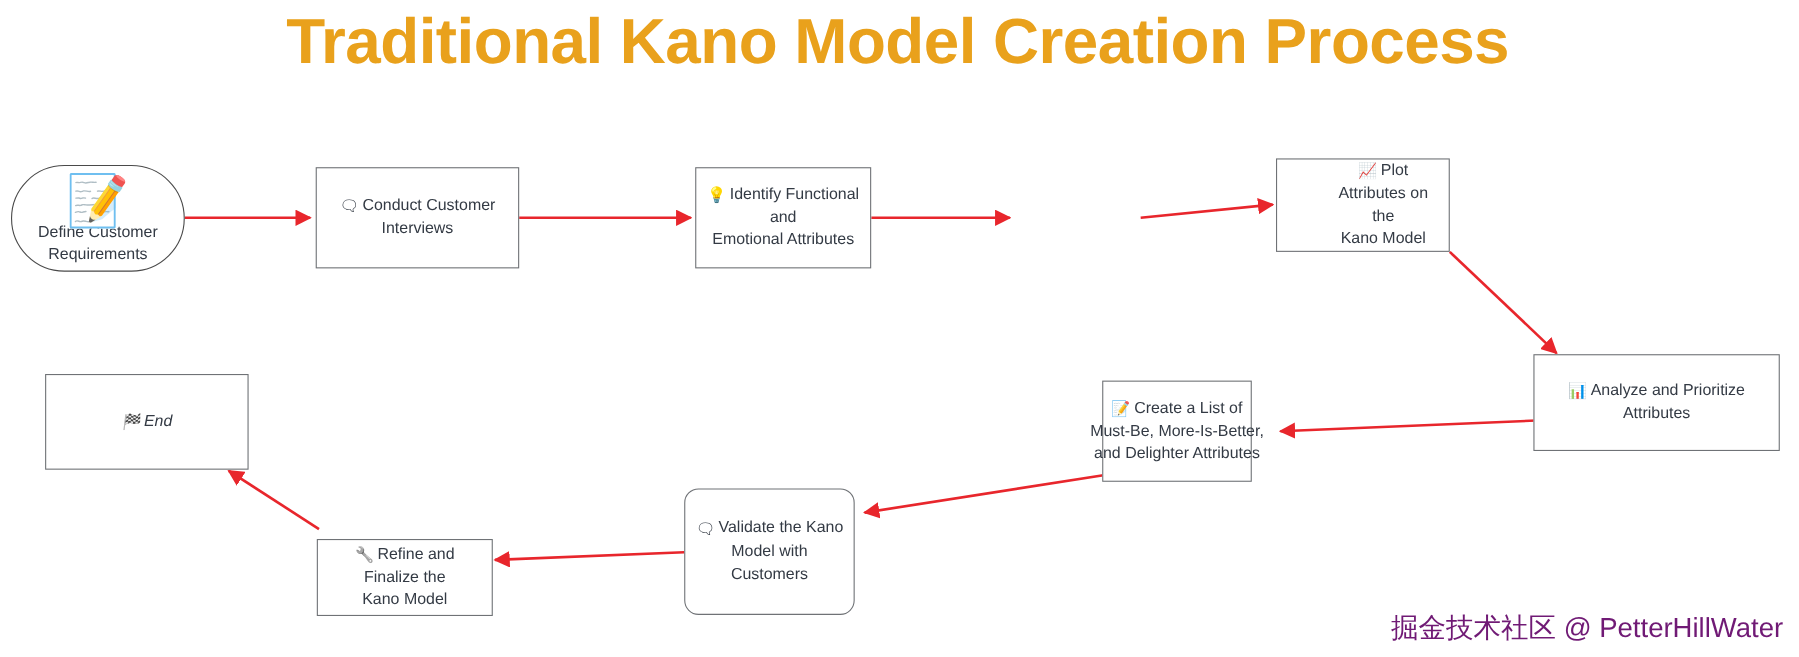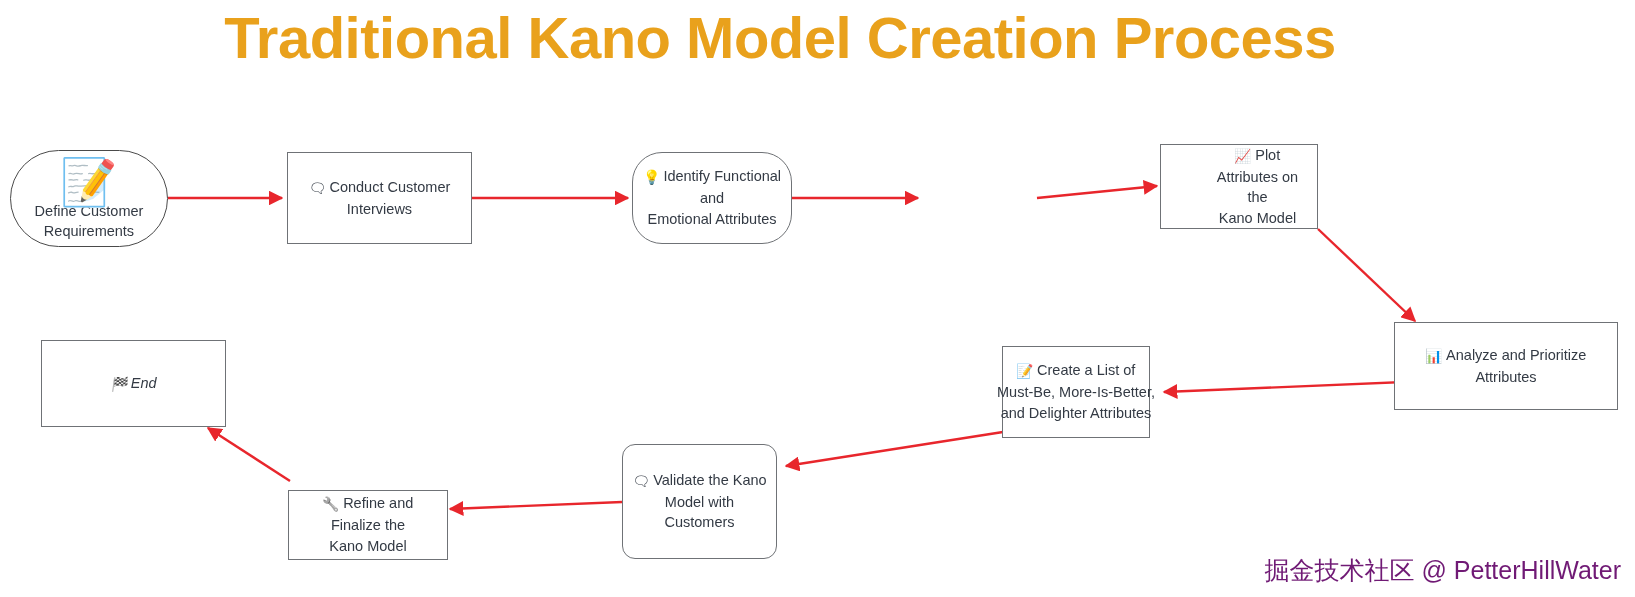--- a/index.html
+++ b/index.html
@@ -23,20 +23,21 @@
     left: 0;
     top: 4px;
     width: 1560px;
     text-align: center;
     font-size: 58px;
     font-weight: 700;
     letter-spacing: -0.5px;
     color: #E9A11C;
     font-family: "Liberation Sans", "DejaVu Sans", sans-serif;
     white-space: nowrap;
+    padding-left: 36px;
   }
   svg#edges {
     position: absolute;
     left: 0;
     top: 0;
     width: 1635px;
     height: 597px;
     pointer-events: none;
   }
   .node {
@@ -136,21 +137,21 @@
     </span>
   </div>
 
   <div class="node" style="left:287px; top:152px; width:185px; height:92px;">
     <span class="lbl">
       <span class="ico">🗨</span><span>Conduct Customer</span><br>
       <span>Interviews</span>
     </span>
   </div>
 
-  <div class="node" style="left:632px; top:152px; width:160px; height:92px;border-radius:30px;">
+  <div class="node" style="left:632px; top:152px; width:160px; height:92px;">
     <span class="lbl">
       <span class="ico">💡</span><span>Identify Functional and</span><br>
       <span>Emotional Attributes</span>
     </span>
   </div>
 
 
   <div class="node" style="left:1160px; top:144px; width:158px; height:85px;padding-left:37px;">
     <span class="lbl">
       <span class="ico">📈</span><span>Plot Attributes on the</span><br>
@@ -158,21 +159,21 @@
     </span>
   </div>
 
   <div class="node" style="left:1394px; top:322px; width:224px; height:88px;">
     <span class="lbl">
       <span class="ico">📊</span><span>Analyze and Prioritize</span><br>
       <span>Attributes</span>
     </span>
   </div>
 
-  <div class="node" style="left:1002px; top:346px; width:148px; height:92px;">
+  <div class="node" style="left:1002px; top:346px; width:136px; height:92px;">
     <span class="lbl" style="white-space:nowrap;">
       <span class="ico">📝</span><span>Create a List of</span><br>
       <span>Must-Be, More-Is-Better,</span><br>
       <span>and Delighter Attributes</span>
     </span>
   </div>
 
   <div class="node" style="left:622px; top:444px; width:155px; height:115px;border-radius:13px;">
     <span class="lbl">
       <span class="ico">🗨</span><span>Validate the Kano</span><br>

